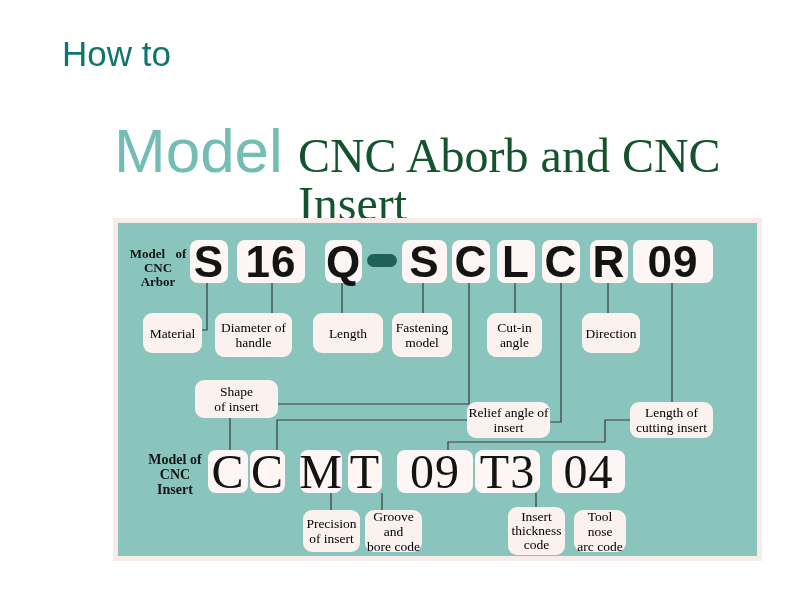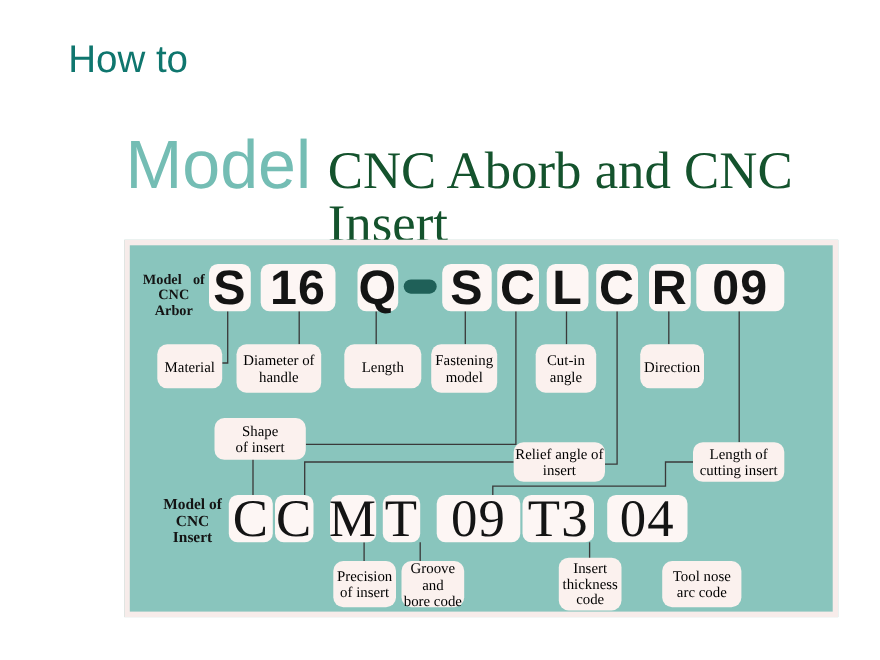--- a/index.html
+++ b/index.html
@@ -146,19 +146,19 @@
     </div>
     <div class="label-box" style="left:247px;top:287px;width:57px;height:42px">
       <span>Groove and</span>
       <span>bore code</span>
     </div>
     <div class="label-box thin" style="left:390px;top:284px;width:57px;height:48px">
       <span>Insert</span>
       <span>thickness</span>
       <span>code</span>
     </div>
-    <div class="label-box" style="left:484px;top:287px;width:72px;height:42px">
+    <div class="label-box" style="left:456px;top:287px;width:52px;height:42px">
       <span>Tool nose</span>
       <span>arc code</span>
     </div>
 
   </div>
 </div>
 
 </body></html>

